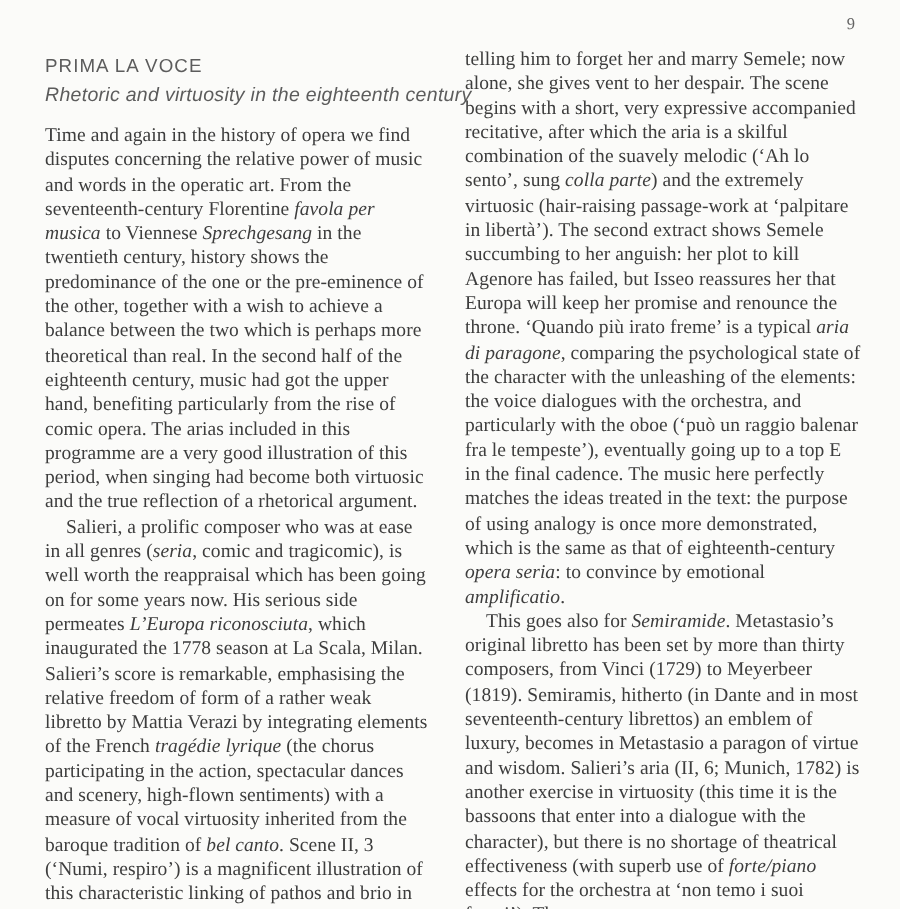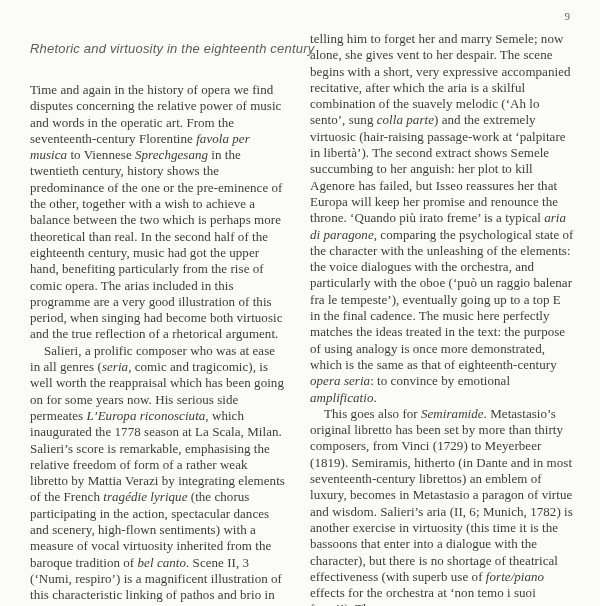--- a/index.html
+++ b/index.html
@@ -56,20 +56,21 @@
   em { font-style:italic; }
 </style>
 </head>
 <body>
 
 <div class="page">
 
   <div class="page-number">9</div>
 
   <div class="header">
+    <div class="title">PRIMA LA VOCE</div>
     <div class="subtitle">Rhetoric and virtuosity in the eighteenth century</div>
   </div>
 
   <div class="textcol col-left">
       <p class="para"><span>Time and again in the history of opera we find disputes concerning the relative power of music and words in the operatic art. From the seventeenth-century Florentine </span><em>favola per musica</em><span> to Viennese </span><em>Sprechgesang</em><span> in the twentieth century, history shows the predominance of the one or the pre-eminence of the other, together with a wish to achieve a balance between the two which is perhaps more theoretical than real. In the second half of the eighteenth century, music had got the upper hand, benefiting particularly from the rise of comic opera. The arias included in this programme are a very good illustration of this period, when singing had become both virtuosic and the true reflection of a rhetorical argument.</span></p>
       <p class="para indent"><span>Salieri, a prolific composer who was at ease in all genres (</span><em>seria</em><span>, comic and tragicomic), is well worth the reappraisal which has been going on for some years now. His serious side permeates </span><em>L’Europa riconosciuta</em><span>, which inaugurated the 1778 season at La Scala, Milan. Salieri’s score is remarkable, emphasising the relative freedom of form of a rather weak libretto by Mattia Verazi by integrating elements of the French </span><em>tragédie lyrique</em><span> (the chorus participating in the action, spectacular dances and scenery, high-flown sentiments) with a measure of vocal virtuosity inherited from the baroque tradition of </span><em>bel canto</em><span>. Scene II, 3 (‘Numi, respiro’) is a magnificent illustration of this characteristic linking of pathos and brio in </span><em>opera seria</em><span>. Europa has just left her first love Isseo,</span></p>
     </div>
 
   <div class="textcol col-right">
       <p class="para"><span>telling him to forget her and marry Semele; now alone, she gives vent to her despair. The scene begins with a short, very expressive accompanied recitative, after which the aria is a skilful combination of the suavely melodic (‘Ah lo sento’, sung </span><em>colla parte</em><span>) and the extremely virtuosic (hair-raising passage-work at ‘palpitare in libertà’). The second extract shows Semele succumbing to her anguish: her plot to kill Agenore has failed, but Isseo reassures her that Europa will keep her promise and renounce the throne. ‘Quando più irato freme’ is a typical </span><em>aria di paragone</em><span>, comparing the psychological state of the character with the unleashing of the elements: the voice dialogues with the orchestra, and particularly with the oboe (‘può un raggio balenar fra le tempeste’), eventually going up to a top E in the final cadence. The music here perfectly matches the ideas treated in the text: the purpose of using analogy is once more demonstrated, which is the same as that of eighteenth-century </span><em>opera seria</em><span>: to convince by emotional </span><em>amplificatio</em><span>.</span></p>

